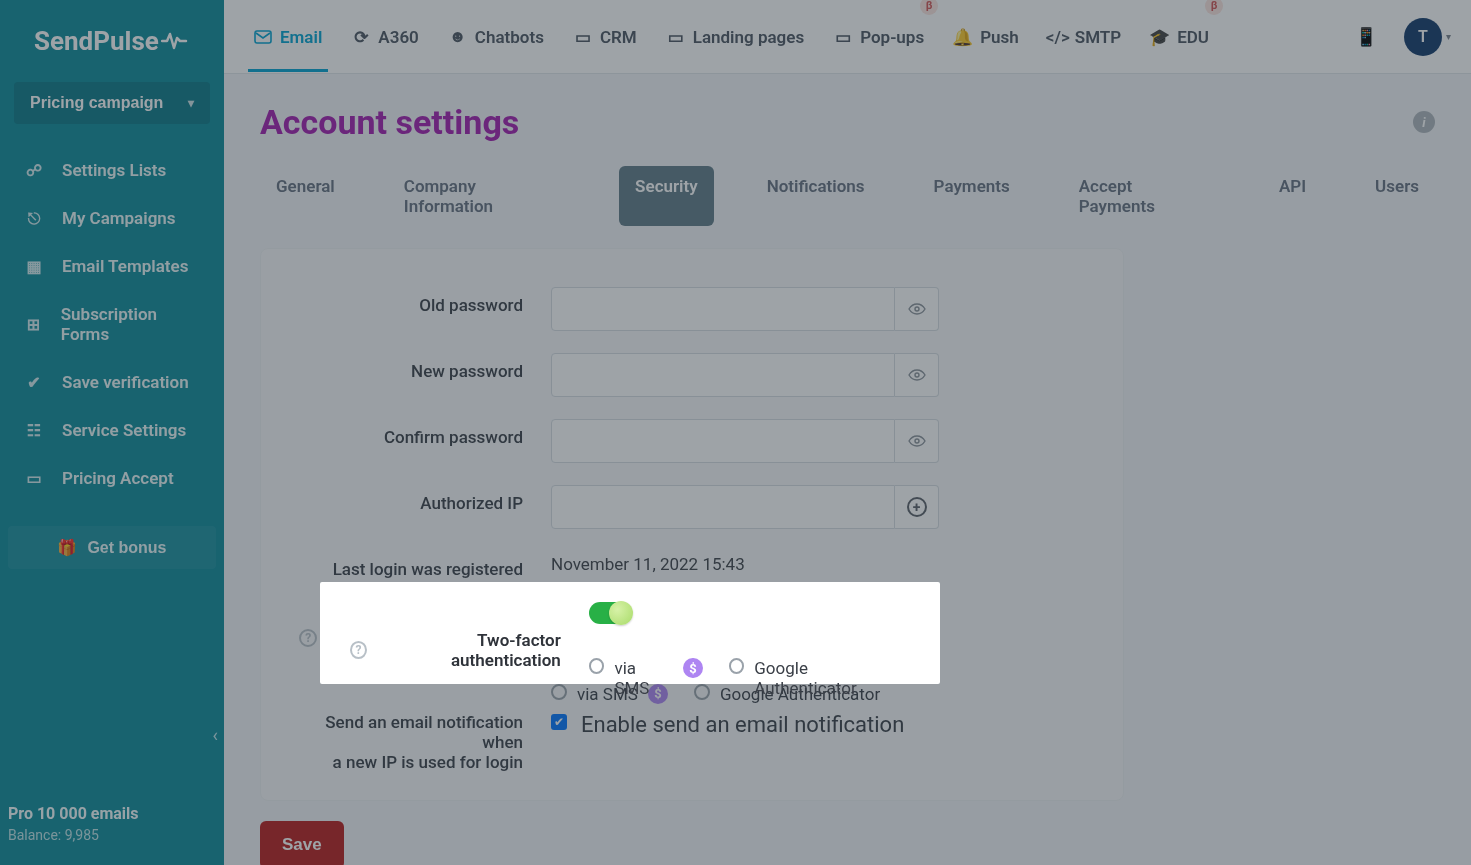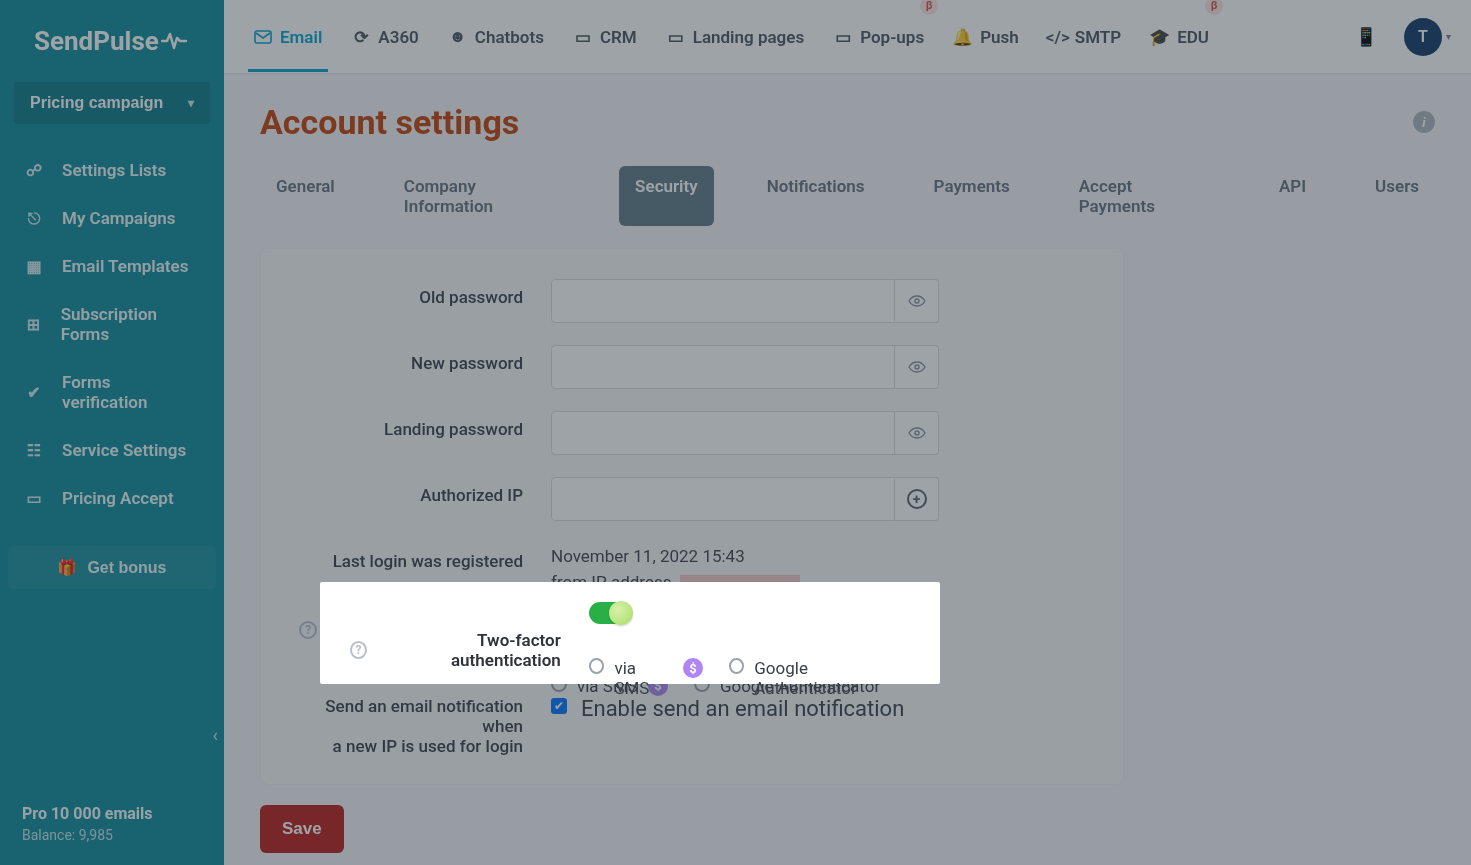--- a/index.html
+++ b/index.html
@@ -11,48 +11,48 @@
   .sidebar { width:224px; background:#0b8a9a; background: linear-gradient(#0b8a9a,#0b8a9a); color:#fff; display:flex; flex-direction:column; position:relative; z-index:10;}
   .logo { font-size:26px; font-weight:700; padding:26px 24px 18px 34px; display:flex; align-items:center; gap:2px;}
   .logo-pulse { display:inline-block; }
   .create-btn { margin:8px 14px 18px 14px; background:#0a7887; border:none; color:#fff; font-size:16px; font-weight:600; padding:12px 16px; border-radius:4px; display:flex; align-items:center; justify-content:space-between; cursor:pointer;}
   .create-btn .chev { font-size:12px; opacity:.8;}
   .nav { padding:4px 0; }
   .nav-item { display:flex; align-items:center; gap:18px; padding:14px 24px; font-size:17px; font-weight:600; color:#eaf7f8; cursor:pointer;}
   .nav-item .ico { width:20px; height:20px; display:inline-flex; align-items:center; justify-content:center; opacity:.9; font-size:16px;}
   .bonus-btn { margin:20px 8px 0 8px; background: rgba(255,255,255,0.06); color:#e9f8f9; border:none; padding:12px 16px; font-size:16px; font-weight:600; border-radius:4px; display:flex; align-items:center; justify-content:center; gap:10px; cursor:pointer;}
   .collapse { position:absolute; right:6px; bottom:120px; color:#bfe6ea; font-size:18px; cursor:pointer;}
-  .plan { position:absolute; bottom:22px; left:22px; font-size:16px; }
+  .plan { position:absolute; bottom:22px; left:8px; font-size:16px; }
   .plan .title { font-weight:700; color:#f4fdfe;}
   .plan .bal { color:#bde3e6; font-size:14px; margin-top:4px;}
 
   
   .main { flex:1; display:flex; flex-direction:column; }
   .topbar { height:74px; border-bottom:1px solid #e1e5e9; background:#fff; display:flex; align-items:center; padding:0 20px 0 30px; gap:30px; position:relative;}
   .tabs-top { display:flex; align-items:center; gap:30px; flex:1;}
   .top-tab { display:flex; align-items:center; gap:8px; font-size:17px; font-weight:600; color:#4b5561; cursor:pointer; position:relative; padding:24px 0;}
   .top-tab.active { color:#00a3d1; }
   .top-tab.active::after { content:""; position:absolute; left:-6px; right:-6px; bottom:-1px; height:3px; background:#00a3d1;}
   .top-tab .ico { width:18px; height:18px; display:inline-flex; align-items:center; justify-content:center;}
   .beta { position:absolute; top:-6px; right:-14px; width:18px; height:18px; border-radius:50%; background:#fbe3de; color:#d25454; font-size:11px; font-weight:700; display:flex; align-items:center; justify-content:center;}
   .topbar-right { display:flex; align-items:center; gap:26px;}
   .avatar { width:38px; height:38px; border-radius:50%; background:#123a6b; color:#fff; display:flex; align-items:center; justify-content:center; font-weight:600;}
   .avatar-wrap { display:flex; align-items:center; gap:4px; cursor:pointer;}
   .chev-small { font-size:10px; color:#7a828c;}
 
   .content { padding:28px 36px; flex:1; overflow:auto;}
   .page-head { display:flex; align-items:center; justify-content:space-between;}
-  .page-title { font-size:34px; font-weight:700; color:#c2410c;}
+  .page-title { font-size:34px; font-weight:700; color:#a21caf;}
   .info-icon { width:22px; height:22px; border-radius:50%; background:#aeb5bc; color:#fff; display:flex; align-items:center; justify-content:center; font-size:13px; font-weight:700; font-style:italic;}
   .subtabs { display:flex; gap:37px; margin-top:24px;}
   .subtab { font-size:17px; font-weight:600; color:#657080; padding:10px 16px; border-radius:6px; cursor:pointer;}
   .subtab.active { background:#5f7a87; color:#fff;}
 
   .panel { background:#f7f8fa; border:1px solid #edf0f2; border-radius:8px; margin-top:22px; width:864px; padding:30px 28px 28px 28px;}
-  .row { display:flex; align-items:flex-start; margin-bottom:22px;}
+  .row { display:flex; align-items:flex-start; margin-bottom:22px;margin-top:8px;}
   .row .lbl { width:262px; text-align:right; padding-right:28px; font-size:17px; color:#3a3f47; font-weight:500; padding-top:8px;}
   .row .ctrl { flex:1; }
   .input-wrap { display:flex; width:388px;}
   .input { flex:1; height:44px; border:1px solid #d7dde2; border-radius:4px 0 0 4px; background:#fff; padding:0 12px;}
   .addon { width:44px; height:44px; border:1px solid #d7dde2; border-left:none; border-radius:0 4px 4px 0; background:#fff; display:flex; align-items:center; justify-content:center; cursor:pointer;}
   .eye { color:#8a929a; }
   .plus-circle { width:20px; height:20px; border:2px solid #5a6068; border-radius:50%; display:flex; align-items:center; justify-content:center; font-size:14px; color:#5a6068; font-weight:700;}
 
   .static-text { font-size:17px; color:#3f4349; line-height:1.55;}
   .ip-redact { display:inline-block; width:120px; height:18px; background:#f6c9c9; vertical-align:middle; margin-left:4px;}
@@ -104,21 +104,21 @@
       <div class="nav-item">
           <span class="ico">▦</span>
           <span>Email Templates</span>
         </div>
       <div class="nav-item">
           <span class="ico">⊞</span>
           <span>Subscription Forms</span>
         </div>
       <div class="nav-item">
           <span class="ico">✔</span>
-          <span>Forms verification</span>
+          <span>Save verification</span>
         </div>
       <div class="nav-item">
           <span class="ico">☷</span>
           <span>Service Settings</span>
         </div>
       <div class="nav-item">
           <span class="ico">▭</span>
           <span>Pricing Accept</span>
         </div>
     </nav>
@@ -235,21 +235,21 @@
                     <svg width="18" height="12" viewBox="0 0 18 12">
                       <path d="M1 6s3-5 8-5 8 5 8 5-3 5-8 5-8-5-8-5z" stroke="#8a929a" stroke-width="1.4" fill="none"></path>
                       <circle cx="9" cy="6" r="2" stroke="#8a929a" stroke-width="1.4" fill="none"></circle>
                     </svg>
                   </span>
                 </div>
           </div>
             </div>
         </div>
         <div class="row">
-          <div class="lbl">Landing password</div>
+          <div class="lbl">Confirm password</div>
           <div class="ctrl">
               <div class="input-wrap">
             <input class="input" type="password" style="">
             <div class="addon">
                   <span class="eye">
                     <svg width="18" height="12" viewBox="0 0 18 12">
                       <path d="M1 6s3-5 8-5 8 5 8 5-3 5-8 5-8-5-8-5z" stroke="#8a929a" stroke-width="1.4" fill="none"></path>
                       <circle cx="9" cy="6" r="2" stroke="#8a929a" stroke-width="1.4" fill="none"></circle>
                     </svg>
                   </span>

